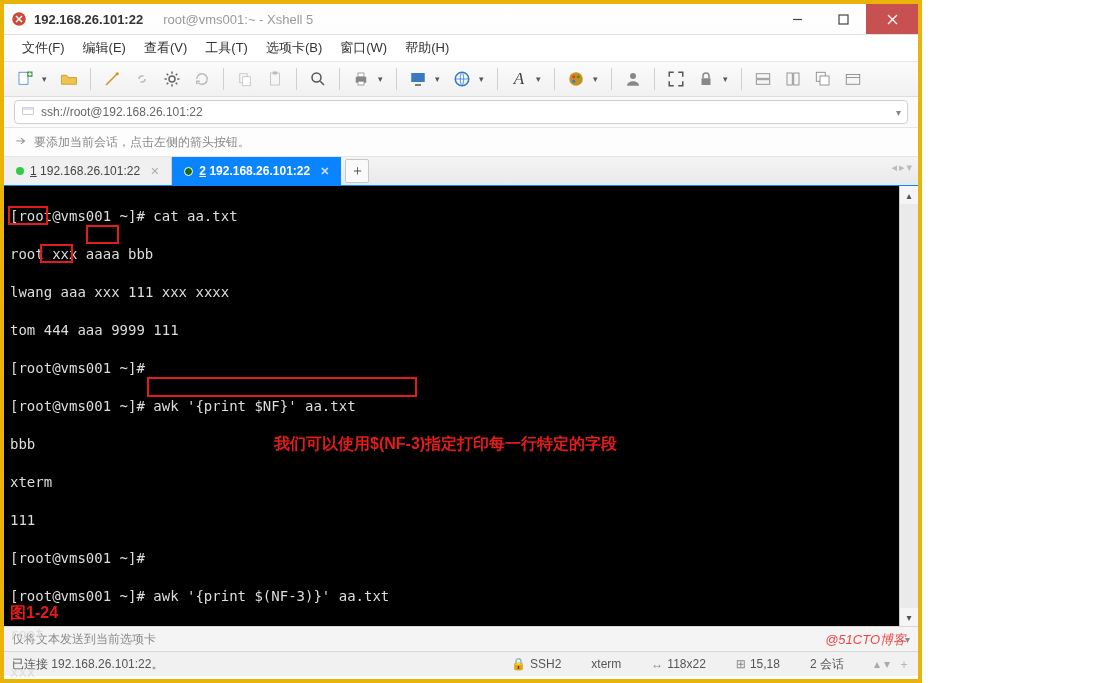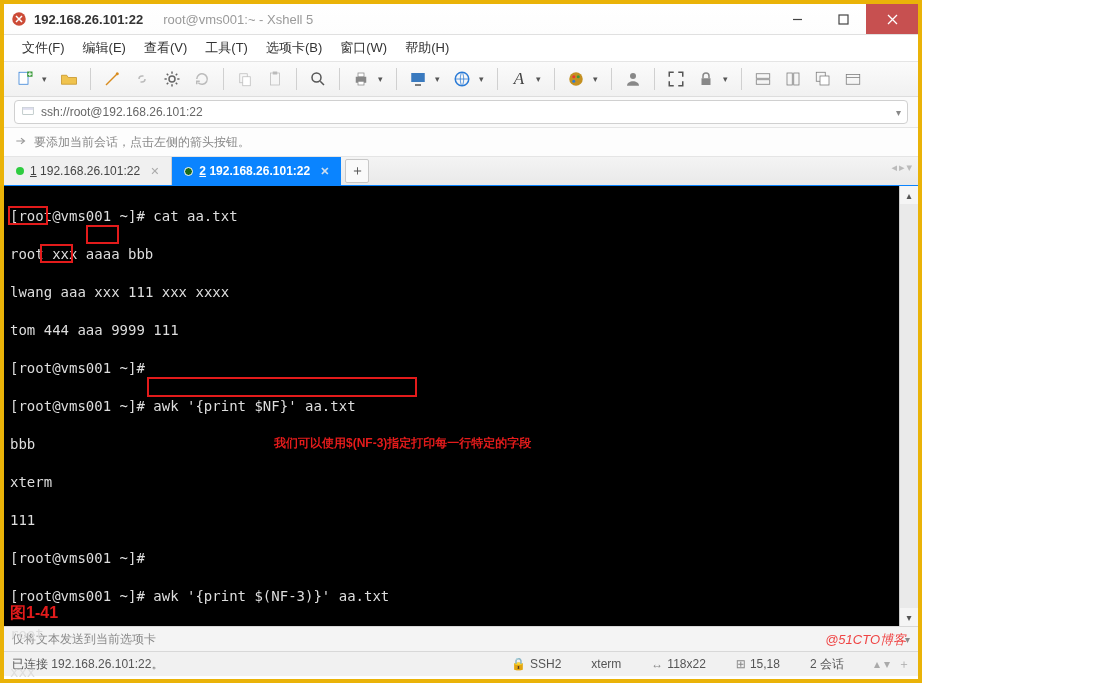--- a/index.html
+++ b/index.html
@@ -46,21 +46,21 @@
   .tab.active .tab-x{color:#cde}
   .tab u{text-decoration:underline}
   .addtab{width:22px;height:22px;margin-left:4px;border:1px solid #c8c8c8;background:#fafafa;display:flex;justify-content:center;align-items:center;border-radius:2px;color:#555;font-size:14px}
   .tabnav{position:absolute;right:6px;top:4px;color:#bbb;font-size:11px;display:flex;gap:2px;align-items:center}
 
   
   .termwrap{position:relative;height:440px;background:#000;display:flex}
   .terminal{flex:1;background:#000;color:#ddd;font-family:Consolas,"Lucida Console",monospace;font-size:14px;line-height:19px;padding:2px 6px;position:relative;white-space:pre}
   .terminal .line{height:19px}
   .hl{position:absolute;border:2px solid #e31b1b;box-sizing:border-box}
-  .anno{position:absolute;color:#e31b1b;font-weight:bold;font-family:"Microsoft YaHei",sans-serif;font-size:12px}
+  .anno{position:absolute;color:#e31b1b;font-weight:bold;font-family:"Microsoft YaHei",sans-serif;font-size:16px}
   .figlabel{position:absolute;left:6px;bottom:4px;color:#e31b1b;font-weight:bold;font-family:"Microsoft YaHei",sans-serif;font-size:16px}
   .term-scroll{width:18px;background:#f0f0f0;border-left:1px solid #ccc;display:flex;flex-direction:column}
   .scroll-btn{height:18px;display:flex;justify-content:center;align-items:center;color:#555;font-size:10px;background:#f5f5f5}
   .scroll-track{flex:1;background:#eaeaea}
 
   
   .sendbar{height:24px;display:flex;align-items:center;background:#f4f4f4;border-top:1px solid #d8d8d8;padding:0 8px;color:#8a8a8a;font-size:12px}
   .sendbar .drop2{margin-left:auto;color:#888;font-size:10px}
 
   
@@ -319,21 +319,21 @@
 
 
 
       
       <div class="hl" style="left:4px;top:20px;width:40px;height:19px"></div>
       <div class="hl" style="left:82px;top:39px;width:33px;height:19px"></div>
       <div class="hl" style="left:36px;top:58px;width:33px;height:19px"></div>
       <div class="hl" style="left:143px;top:191px;width:270px;height:20px"></div>
 
       <div class="anno" style="left:270px;top:248px">我们可以使用$(NF-3)指定打印每一行特定的字段</div>
-      <div class="figlabel">图1-41</div>
+      <div class="figlabel">图1-24</div>
     </div>
     <div class="term-scroll">
       <div class="scroll-btn">▴</div>
       <div class="scroll-track"></div>
       <div class="scroll-btn">▾</div>
     </div>
   </div>
 
   <div class="sendbar">
     <span>仅将文本发送到当前选项卡</span>

